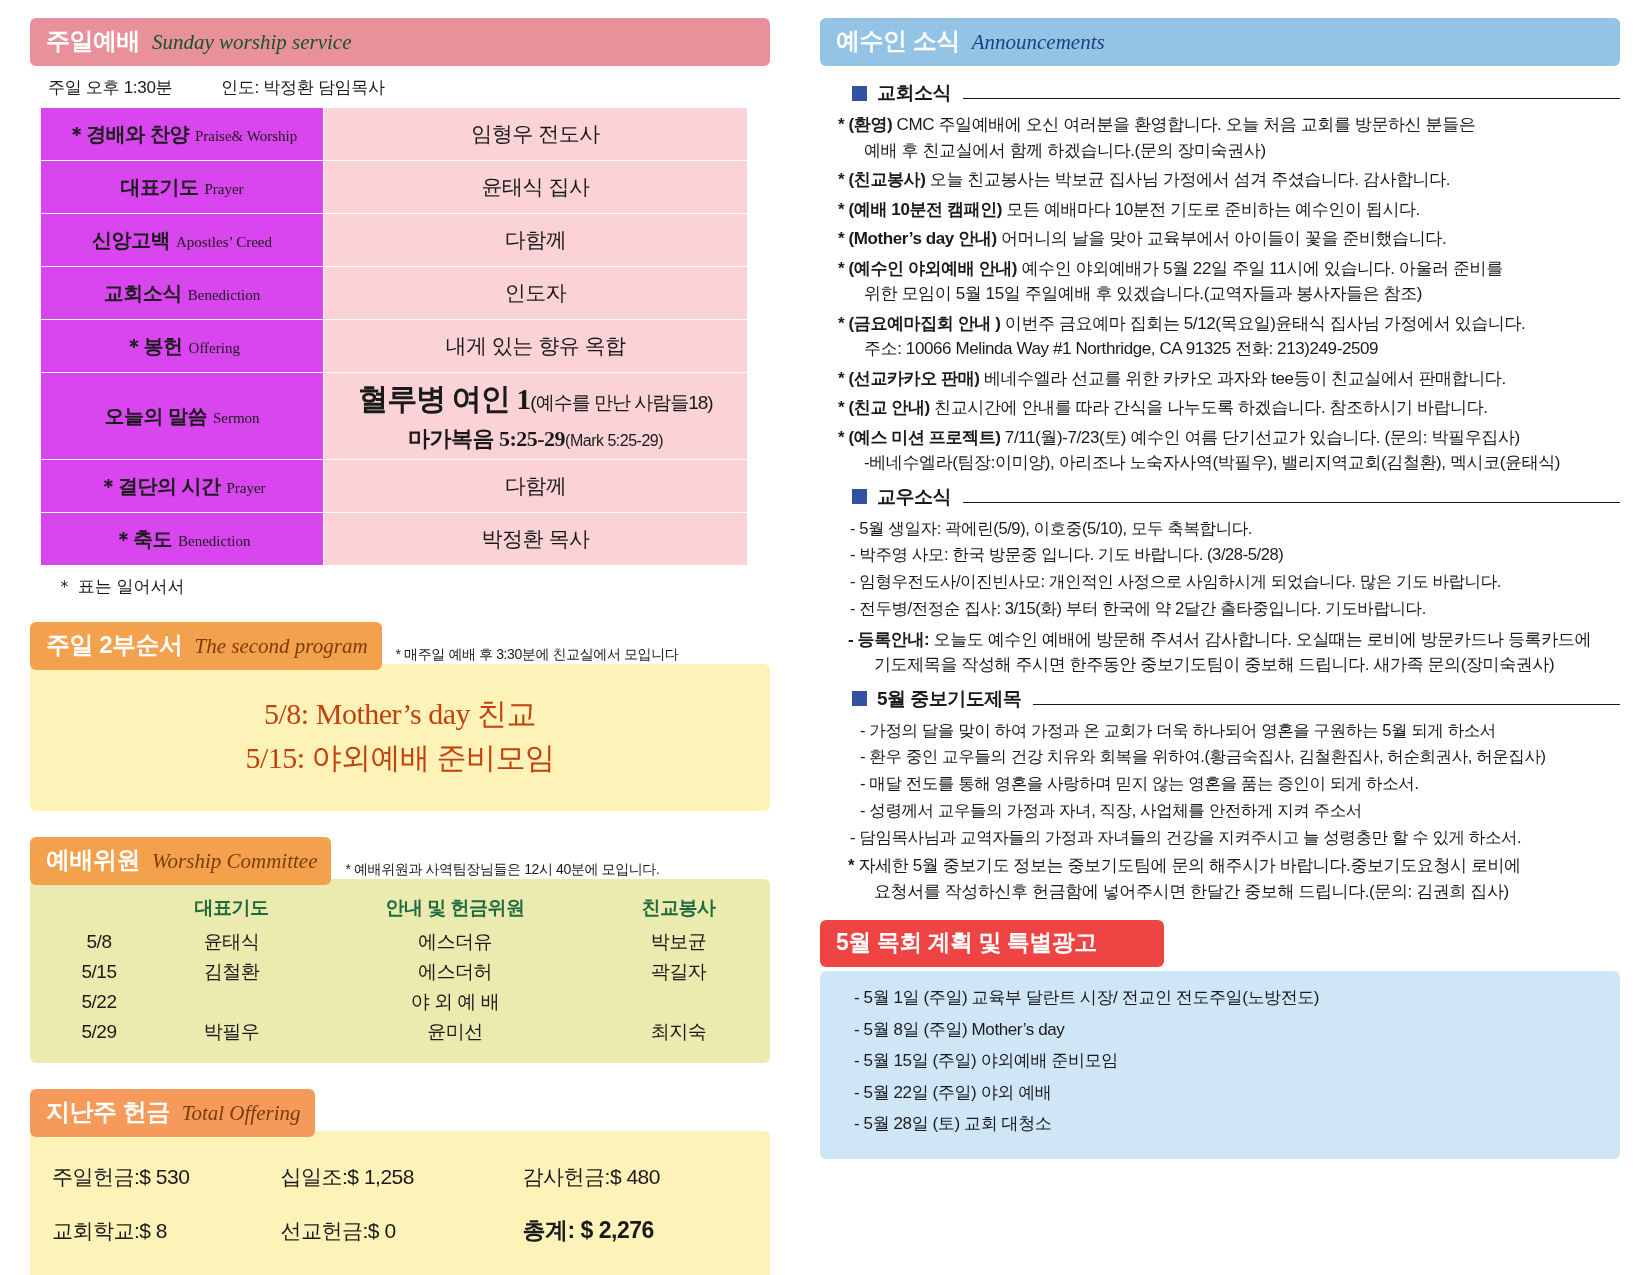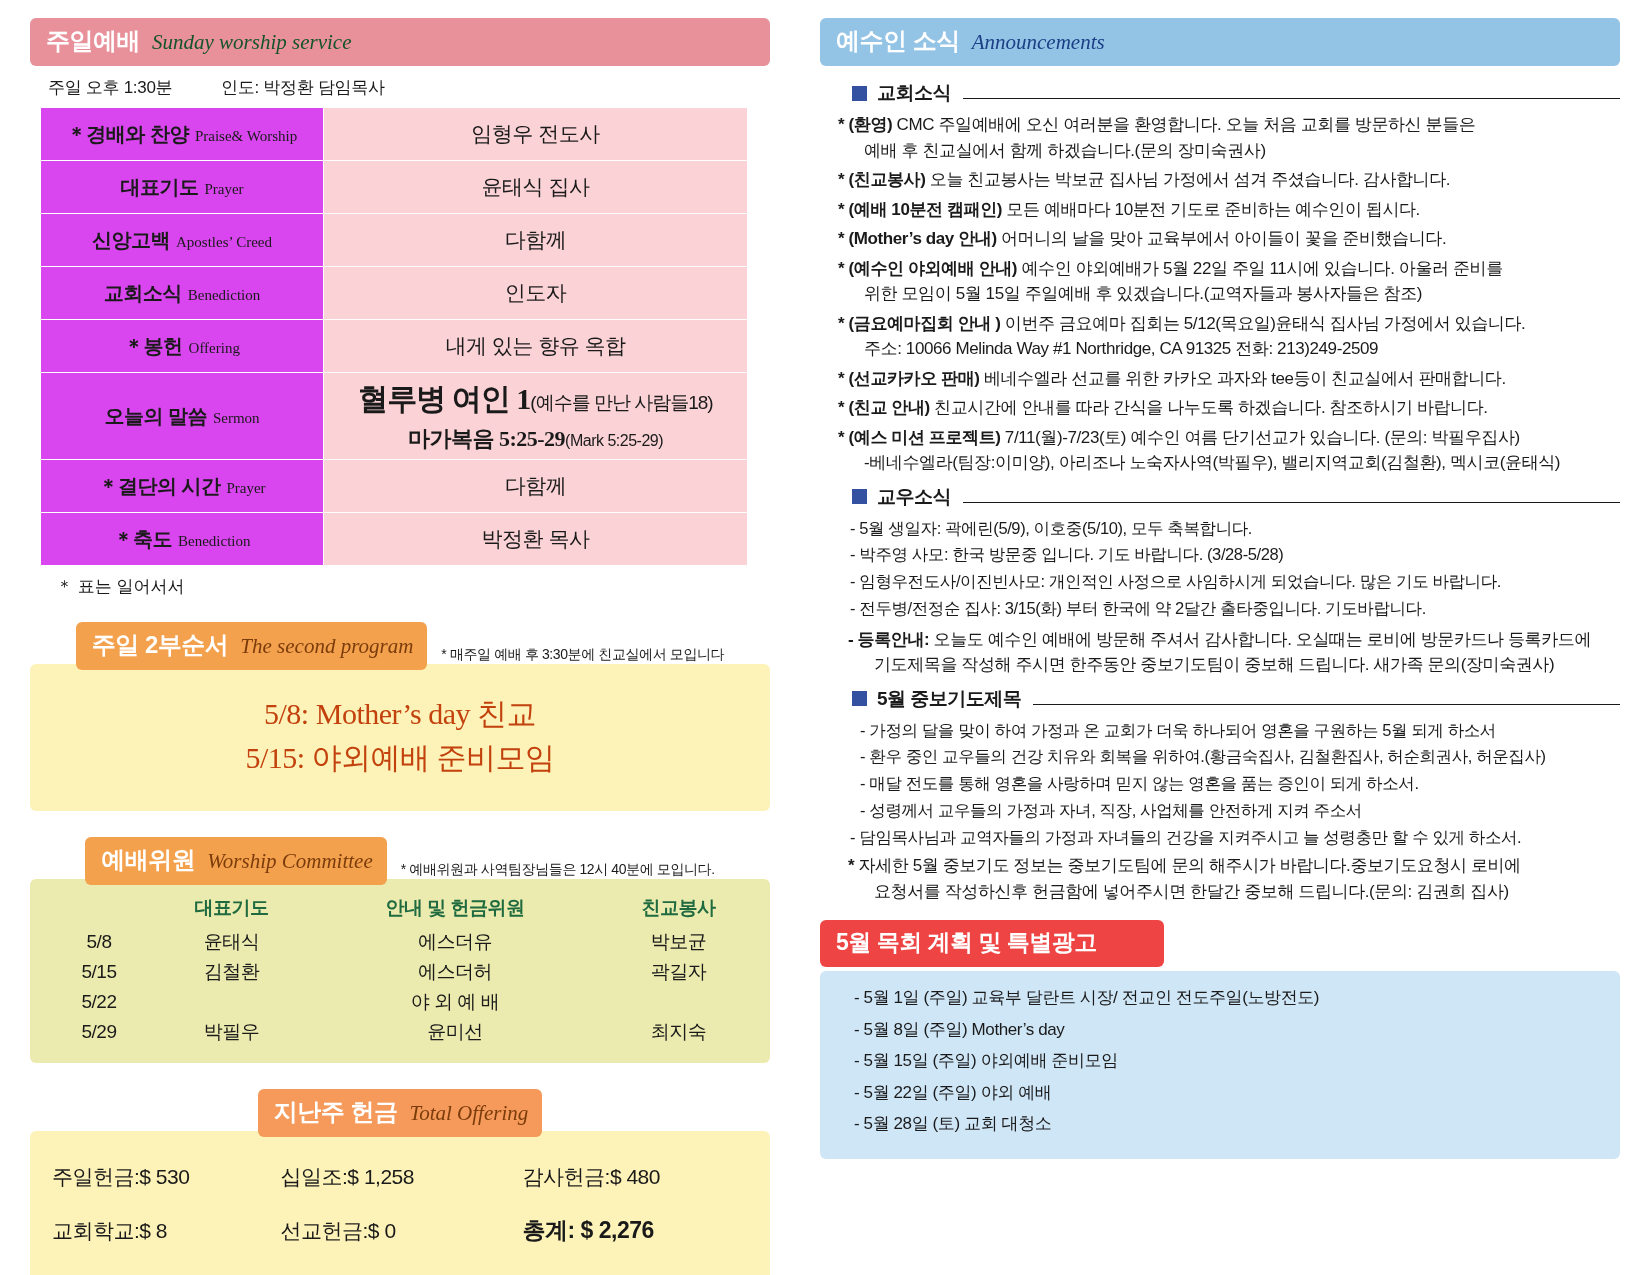--- a/index.html
+++ b/index.html
@@ -129,21 +129,20 @@
   }
   .footnote {
     font-size: 17px;
     margin: 9px 0 0 26px;
   }
 
   
   .panel-head {
     display: flex;
     align-items: flex-end;
-    justify-content: center;
   }
   .panel-note {
     font-size: 14px;
     margin-left: 14px;
     padding-bottom: 6px;
     letter-spacing: -0.4px;
   }
   .box-yellow {
     background: #fdf3b8;
     border-radius: 6px;

